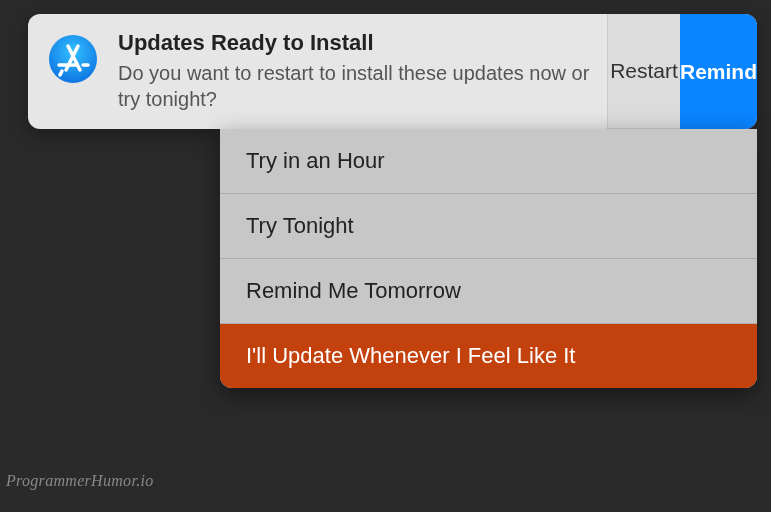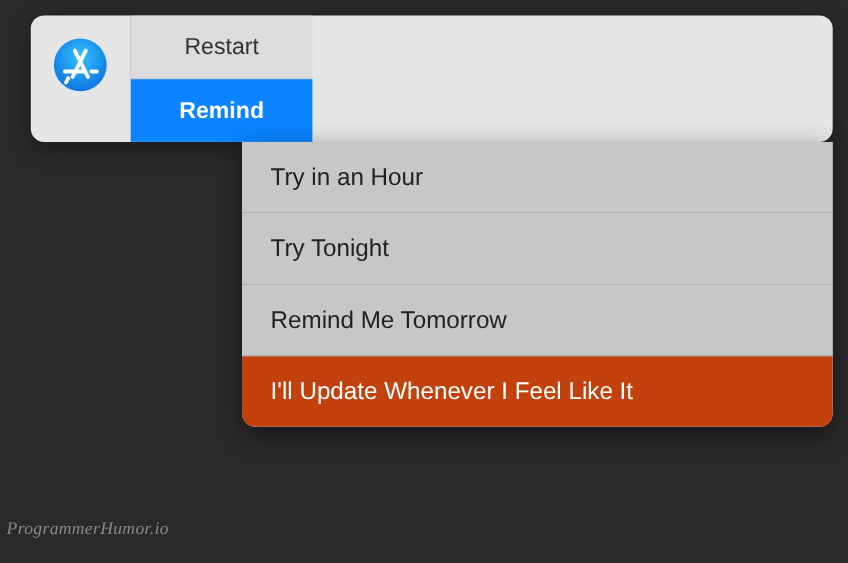--- a/index.html
+++ b/index.html
@@ -41,23 +41,23 @@
       font-weight: 600;
       color: #222;
       margin-bottom: 4px;
     }
     .notif-msg {
       font-size: 20px;
       line-height: 1.3;
       color: #555;
     }
     .notif-actions {
-      width: 166px;
+      width: 150px;
       display: flex;
-      flex-direction: column;
+      flex-direction: row;
       border-left: 1px solid #c9c9c9;
     }
     .action-btn {
       flex: 1;
       display: flex;
       align-items: center;
       justify-content: center;
       font-size: 21px;
       color: #333;
       cursor: pointer;
@@ -121,20 +121,24 @@
       <circle cx="50" cy="50" r="48" fill="url(#g)"></circle>
       <g stroke="#fff" stroke-width="7" stroke-linecap="round" fill="none">
         <line x1="40" y1="24" x2="64" y2="72"></line>
         <line x1="60" y1="24" x2="36" y2="72"></line>
         <line x1="22" y1="62" x2="58" y2="62"></line>
         <line x1="70" y1="62" x2="80" y2="62"></line>
         <line x1="28" y1="74" x2="24" y2="82"></line>
       </g>
     </svg>
   </div>
+  <div class="notif-body">
+    <div class="notif-title">Updates Ready to Install</div>
+    <div class="notif-msg">Do you want to restart to install these updates now or try tonight?</div>
+  </div>
   <div class="notif-actions">
     <div class="action-btn restart">Restart</div>
     <div class="action-btn later">Remind</div>
   </div>
 </div>
 
 <div class="dropdown">
   <div class="dropdown-item">Try in an Hour</div>
   <div class="dropdown-item">Try Tonight</div>
   <div class="dropdown-item">Remind Me Tomorrow</div>

